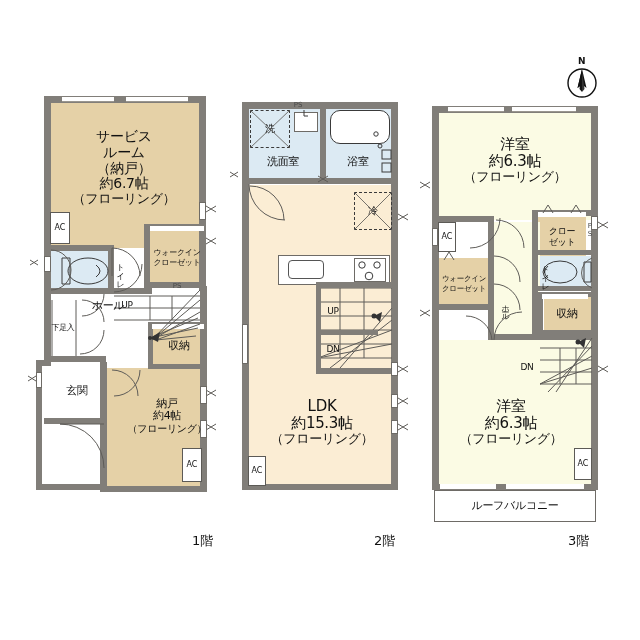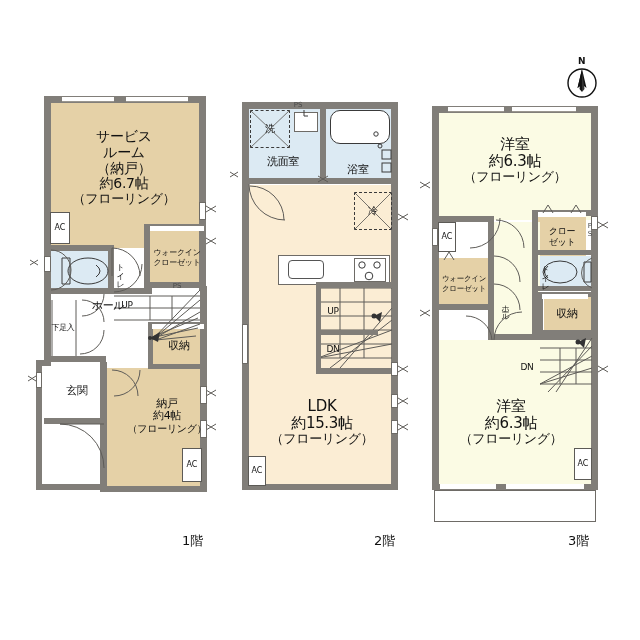--- a/index.html
+++ b/index.html
@@ -187,21 +187,21 @@
     <div class="lbl md" style="left:50px;top:380px;width:54px;height:22px;">
       <span>玄関</span>
     </div>
 
     <div class="lbl md" style="left:116px;top:388px;width:102px;height:56px;">
       <span>納戸</span>
       <span>約4帖</span>
       <span style="font-size:10px;">（フローリング）</span>
     </div>
 
-    <div class="floorlabel" style="left:182px;top:532px;">
+    <div class="floorlabel" style="left:192px;top:532px;">
       <span>1階</span>
     </div>
   </div>
 
   <div class="abs" style="left:0;top:0;width:430px;height:560px;">
 
     <div class="room" style="left:246px;top:185px;width:148px;height:300px;background:#fbedd4;"></div>
 
     <div class="room" style="left:246px;top:106px;width:76px;height:74px;background:#dceaf3;"></div>
 
@@ -280,21 +280,21 @@
     <div class="thin" style="left:391px;top:362px;width:7px;height:14px;background:#fff;"></div>
     <div class="thin" style="left:391px;top:394px;width:7px;height:14px;background:#fff;"></div>
     <div class="thin" style="left:391px;top:420px;width:7px;height:14px;background:#fff;"></div>
 
     <div class="lbl ps" style="left:286px;top:101px;width:24px;height:9px;">
       <span>PS</span>
     </div>
     <div class="lbl md" style="left:252px;top:152px;width:62px;height:20px;">
       <span>洗面室</span>
     </div>
-    <div class="lbl md" style="left:330px;top:152px;width:56px;height:20px;margin-top:8px;">
+    <div class="lbl md" style="left:330px;top:152px;width:56px;height:20px;">
       <span>浴室</span>
     </div>
     <div class="lbl sm" style="left:322px;top:304px;width:22px;height:14px;">
       <span>UP</span>
     </div>
     <div class="lbl sm" style="left:322px;top:342px;width:22px;height:14px;">
       <span>DN</span>
     </div>
     <div class="lbl lg" style="left:252px;top:392px;width:140px;height:60px;">
       <span>LDK</span>
@@ -425,19 +425,22 @@
     <div class="lbl sm" style="left:516px;top:360px;width:22px;height:14px;">
       <span>DN</span>
     </div>
 
     <div class="lbl lg" style="left:436px;top:392px;width:150px;height:60px;">
       <span>洋室</span>
       <span>約6.3帖</span>
       <span style="font-size:13px;">（フローリング）</span>
     </div>
 
+    <div class="lbl md" style="left:434px;top:496px;width:162px;height:20px;">
+      <span>ルーフバルコニー</span>
+    </div>
 
     <div class="floorlabel" style="left:568px;top:532px;">
       <span>3階</span>
     </div>
   </div>
 
 </div>
 
 </body></html>

